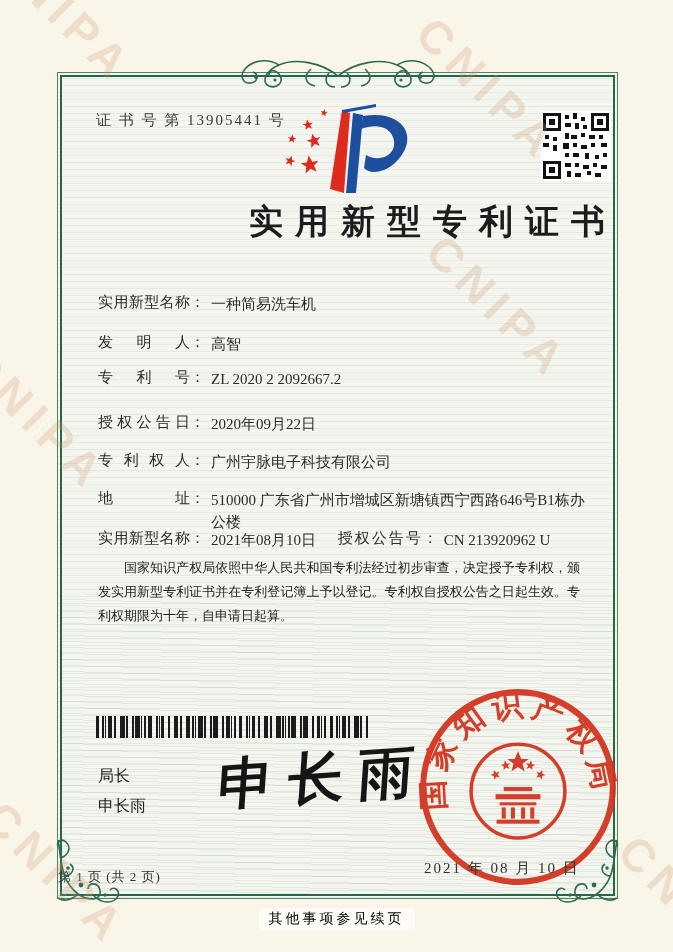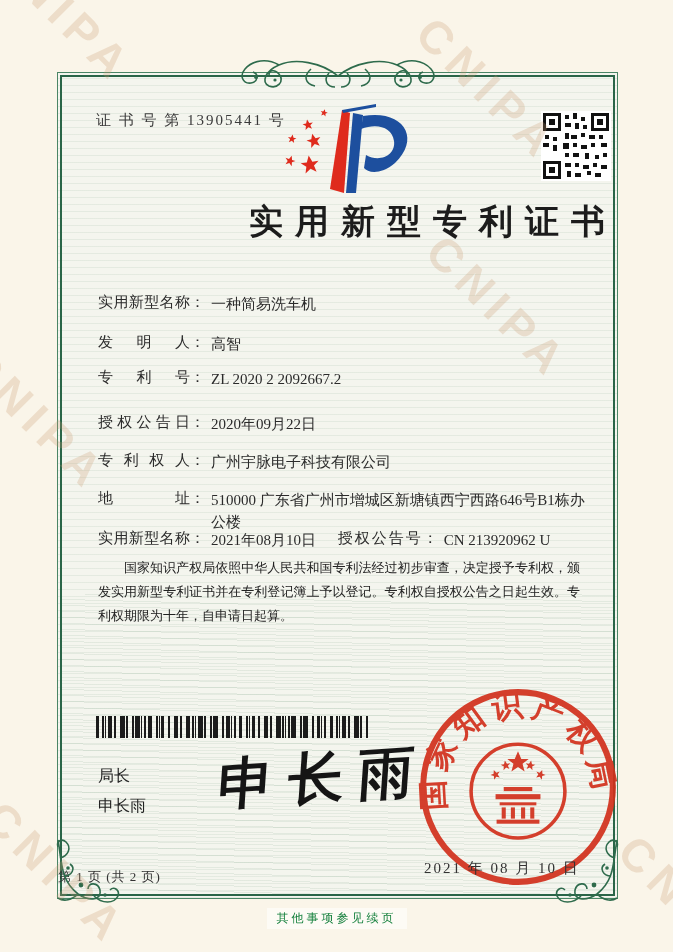--- a/index.html
+++ b/index.html
@@ -73,21 +73,21 @@
     transform:rotate(-4deg) skewX(-8deg);letter-spacing:14px;font-weight:600;white-space:nowrap;
   }
   .seal{position:absolute;left:358px;top:612px;width:204px;height:204px;opacity:0.92;}
   .seal-date{
     position:absolute;left:366px;top:746px;width:240px;font-size:15px;
     letter-spacing:2px;color:#333;z-index:4;white-space:nowrap;margin-top:40px;
   }
   .page-no{position:absolute;left:0;top:795px;width:100%;text-align:left;font-size:13px;letter-spacing:1px;color:#333;}
   .bottom-note{
     position:absolute;left:50%;top:908px;transform:translateX(-50%);
-    font-size:12px;letter-spacing:3px;color:#15803d;background:rgba(255,255,255,0.55);
+    font-size:14px;letter-spacing:3px;color:#000000;background:rgba(255,255,255,0.55);
     padding:2px 10px;white-space:nowrap;z-index:2;
   }
 </style>
 </head>
 <body>
 
 <div class="wm" style="left:-28px;top:-16px;">CNIPA</div>
 <div class="wm" style="left:398px;top:62px;">CNIPA</div>
 <div class="wm" style="left:-54px;top:392px;">CNIPA</div>
 <div class="wm" style="left:408px;top:280px;">CNIPA</div>

